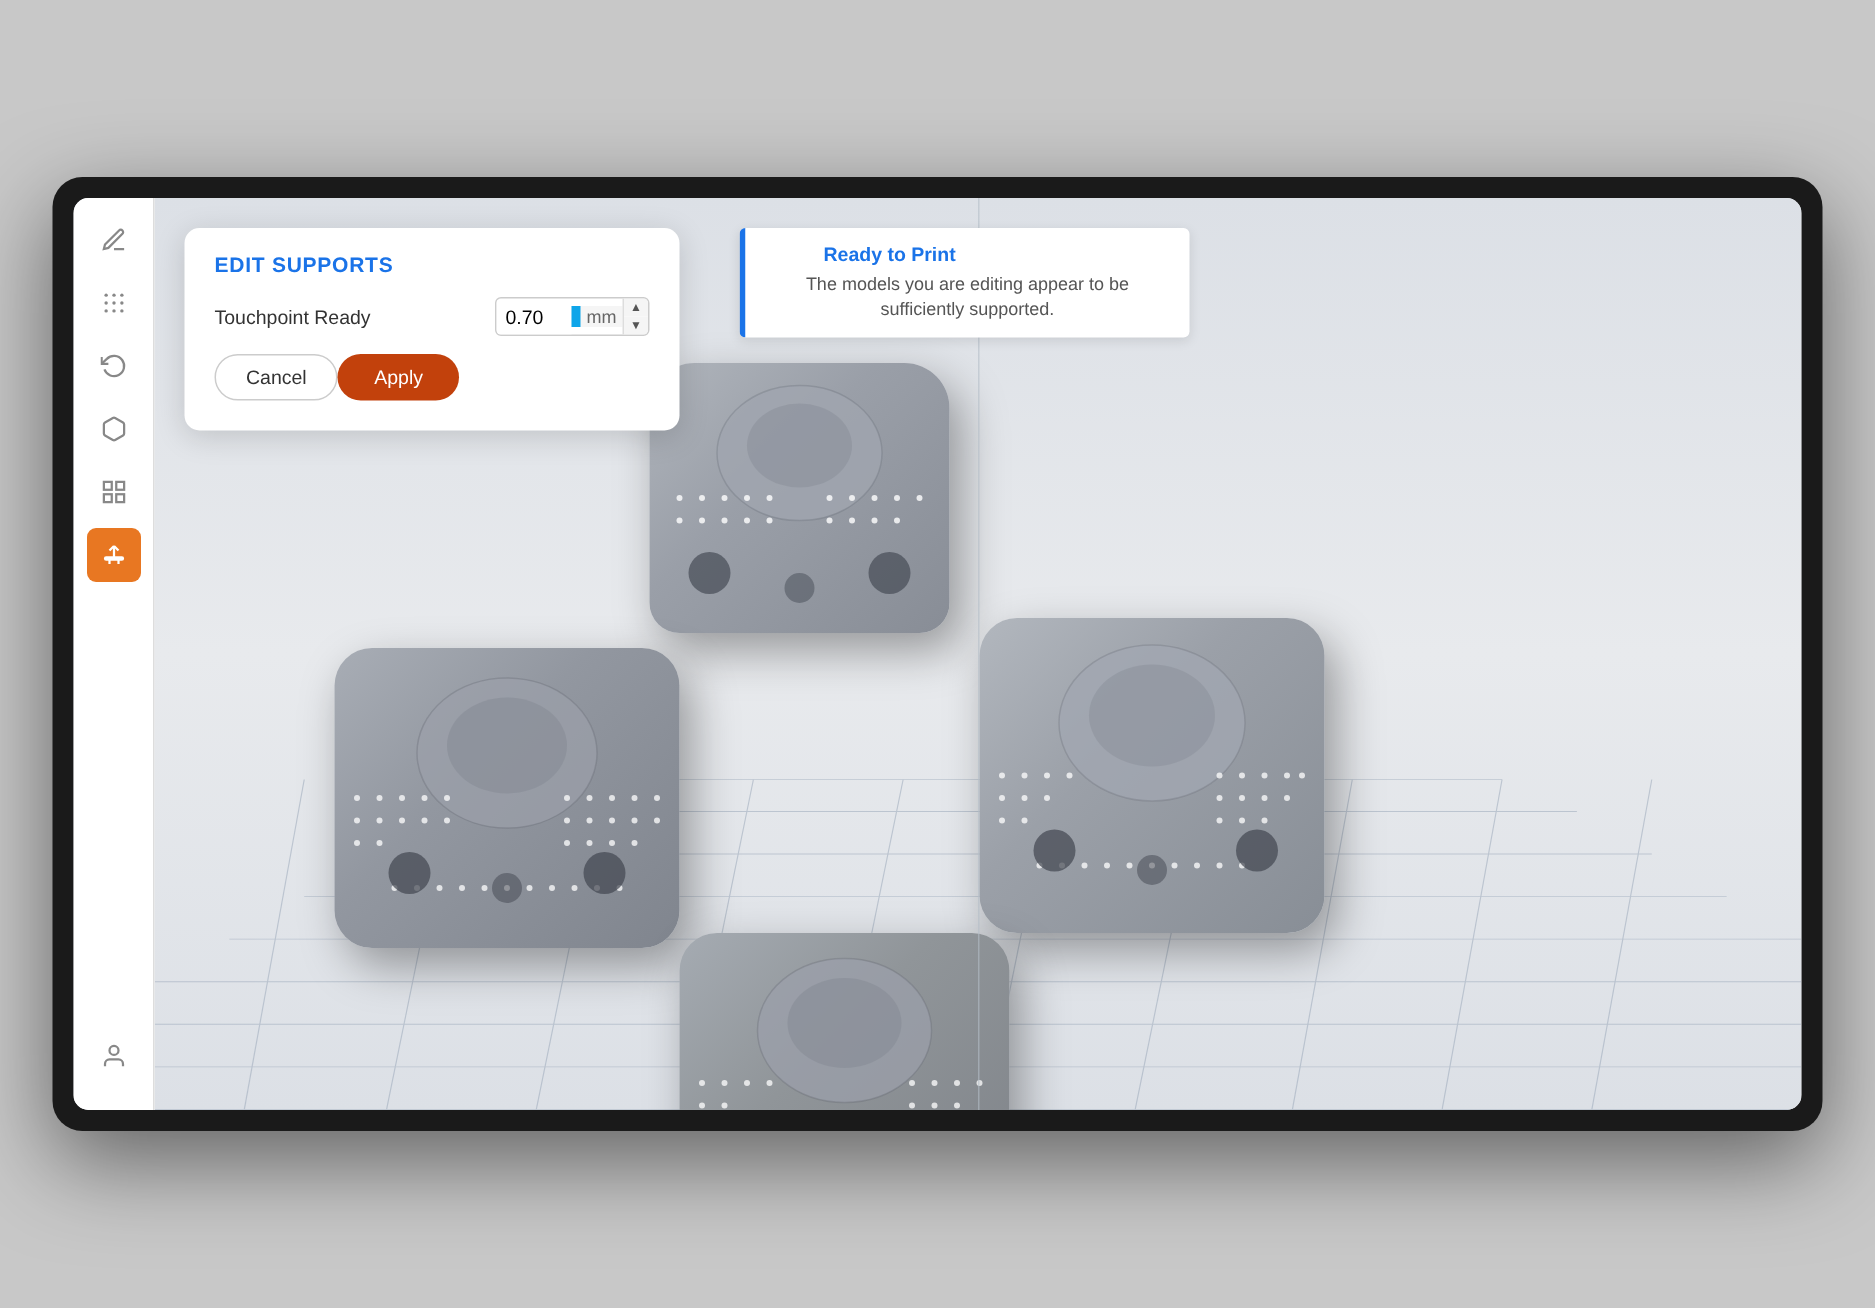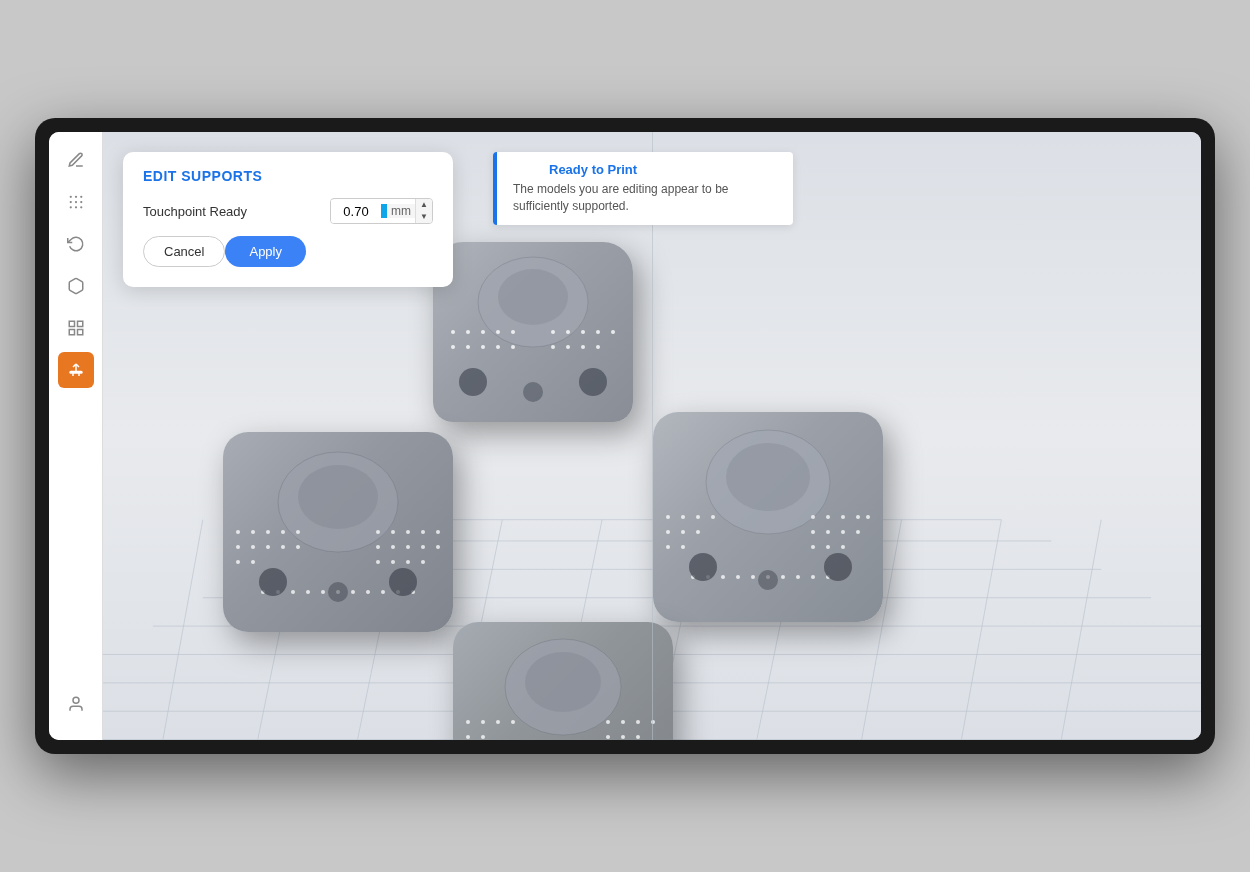--- a/index.html
+++ b/index.html
@@ -116,21 +116,21 @@
       overflow: hidden;
       background: #fff;
     }
 
     .touchpoint-input {
       border: none;
       outline: none;
       width: 50px;
       padding: 4px 6px;
       font-size: 13px;
-      text-align: center;
+      text-align: left;
     }
 
     .touchpoint-unit {
       font-size: 12px;
       color: #666;
       padding: 0 4px;
       border-left: 6px solid #0ea5e9;
       background: #f5f5f5;
     }
 
@@ -181,21 +181,21 @@
       background: #fff;
       border-radius: 20px;
       font-size: 13px;
       cursor: pointer;
       color: #333;
     }
 
     .btn-apply {
       padding: 7px 24px;
       border: none;
-      background: #3b82f6;
+      background: #c2410c;
       border-radius: 20px;
       font-size: 13px;
       cursor: pointer;
       color: #fff;
       font-weight: 500;
     }
 
     
     .ready-banner {
       position: absolute;
@@ -215,20 +215,21 @@
       font-weight: 600;
       color: #1a73e8;
       margin-bottom: 4px;
       padding-left: 36px;
     }
 
     .ready-banner-text {
       font-size: 12px;
       color: #555;
       line-height: 1.4;
+      text-align: center;
     }
 
     
     .viewport {
       width: 100%;
       height: 100%;
       background: linear-gradient(180deg, #dce0e6 0%, #e8eaed 50%, #dce0e6 100%);
       position: relative;
       overflow: hidden;
     }

